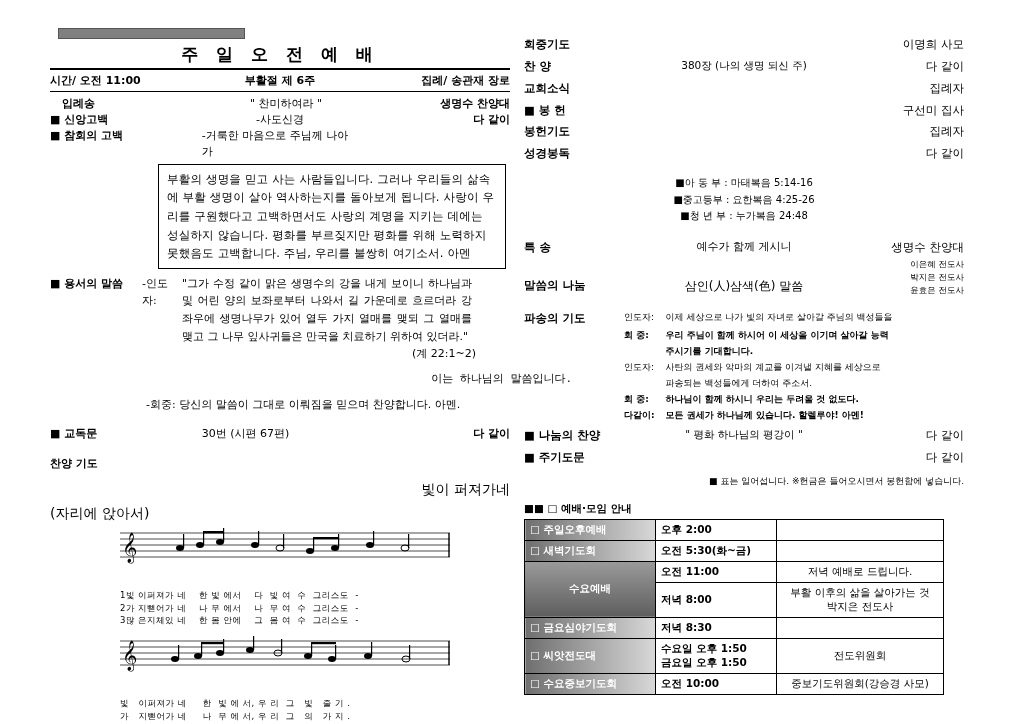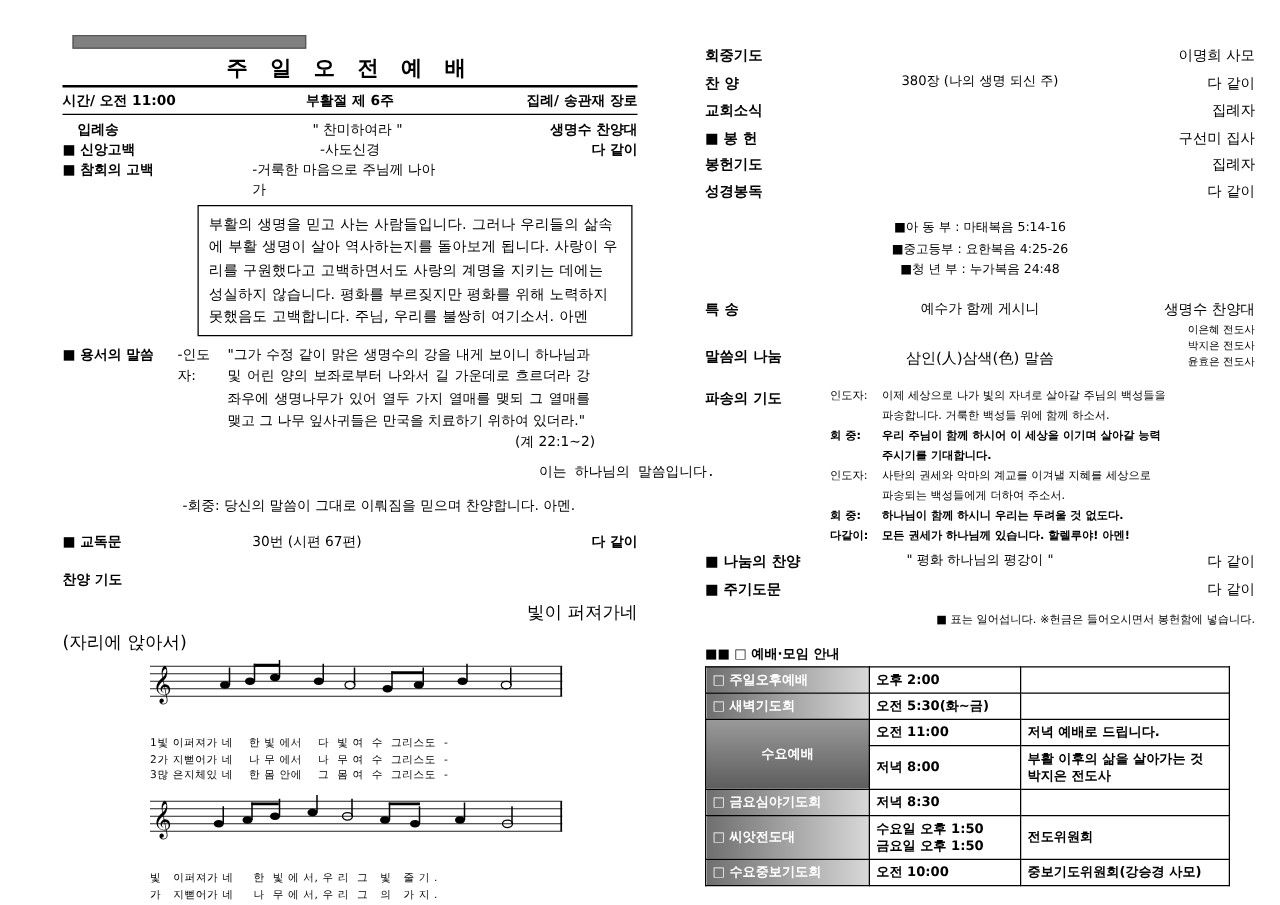--- a/index.html
+++ b/index.html
@@ -1,19 +1,19 @@
 <!DOCTYPE html>
 <html><head>
 <meta charset="utf-8">
 <style>
   html,body{margin:0;padding:0;background:#ffffff;}
   body{width:1024px;height:724px;font-family:"DejaVu Sans","Liberation Sans",sans-serif;color:#000;position:relative;overflow:hidden;}
   .page{position:relative;width:1024px;height:724px;}
   .col-left{position:absolute;left:50px;top:28px;width:460px;}
-  .col-right{position:absolute;left:564px;top:34px;width:440px;}
+  .col-right{position:absolute;left:524px;top:34px;width:440px;}
 
   .topbar{height:9px;background:#808080;width:185px;margin-left:8px;border:1px solid #555;}
   .title{text-align:center;font-size:17px;font-weight:bold;letter-spacing:6px;margin-top:4px;margin-bottom:2px;}
   .hr{border-top:2px solid #000;margin:2px 0 3px 0;}
   .hr-thin{border-top:1px solid #000;margin:2px 0 4px 0;}
 
   .row{display:flex;width:100%;font-size:11px;line-height:1.45;}
   .row .l{width:33%;}
   .row .c{width:34%;text-align:center;}
   .row .r{width:33%;text-align:right;}
@@ -51,21 +51,21 @@
   .bold9{font-weight:bold;}
   .note{font-size:9px;text-align:right;margin-top:6px;}
 
   
   .sched-title{font-size:10.5px;font-weight:bold;margin:14px 0 3px 0;}
   table.sched{border-collapse:collapse;width:420px;font-size:10.5px;}
   table.sched td{border:1px solid #000;padding:3px 5px;}
   td.cat{background:linear-gradient(90deg,#6f6f6f,#d8d8d8);color:#fff;font-weight:bold;width:120px;}
   td.catg{background:linear-gradient(180deg,#9a9a9a,#5e5e5e);color:#fff;font-weight:bold;text-align:center;}
   td.time{width:110px;font-weight:bold;}
-  td.desc{font-weight:bold;text-align:left;}
+  td.desc{font-weight:normal;text-align:center;}
 </style>
 </head>
 <body>
 
 <div class="page">
 
   <div class="col-left">
     <div class="topbar"></div>
     <div class="title">주 일 오 전 예 배</div>
     <div class="hr"></div>
@@ -257,21 +257,20 @@
 
     <div style="display:flex;margin-top:14px;">
       <div style="width:100px;font-size:11.5px;font-weight:bold;">파송의 기도</div>
       <div class="dispatch" style="width:340px;">
         <p>
             <span class="who">인도자:</span>
             <span class="txt">이제 세상으로 나가 빛의 자녀로 살아갈 주님의 백성들을</span>
           </p>
         <p>
             <span class="who"></span>
-            <span class="txt">파송합니다. 거룩한 백성들 위에 함께 하소서.</span>
           </p>
         <p>
             <span class="who bold9">회  중:</span>
             <span class="txt bold9">우리 주님이 함께 하시어 이 세상을 이기며 살아갈 능력</span>
           </p>
         <p>
             <span class="who bold9"></span>
             <span class="txt bold9">주시기를 기대합니다.</span>
           </p>
         <p>

